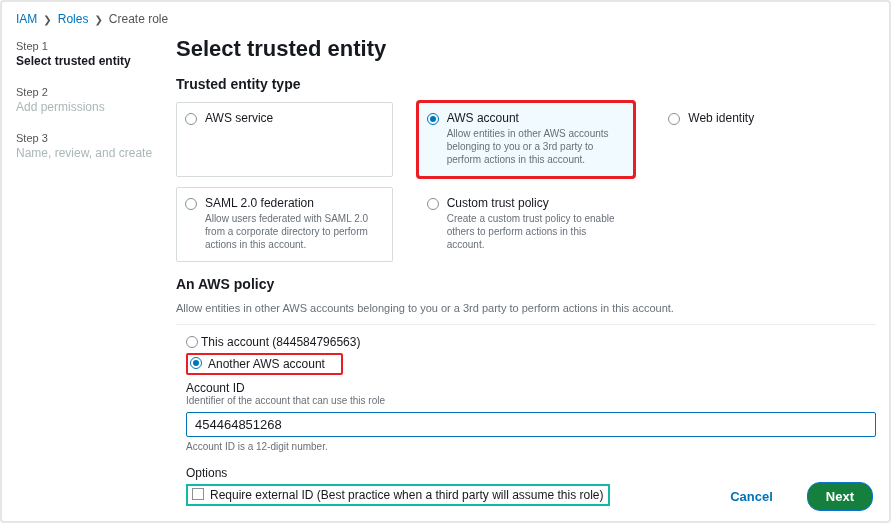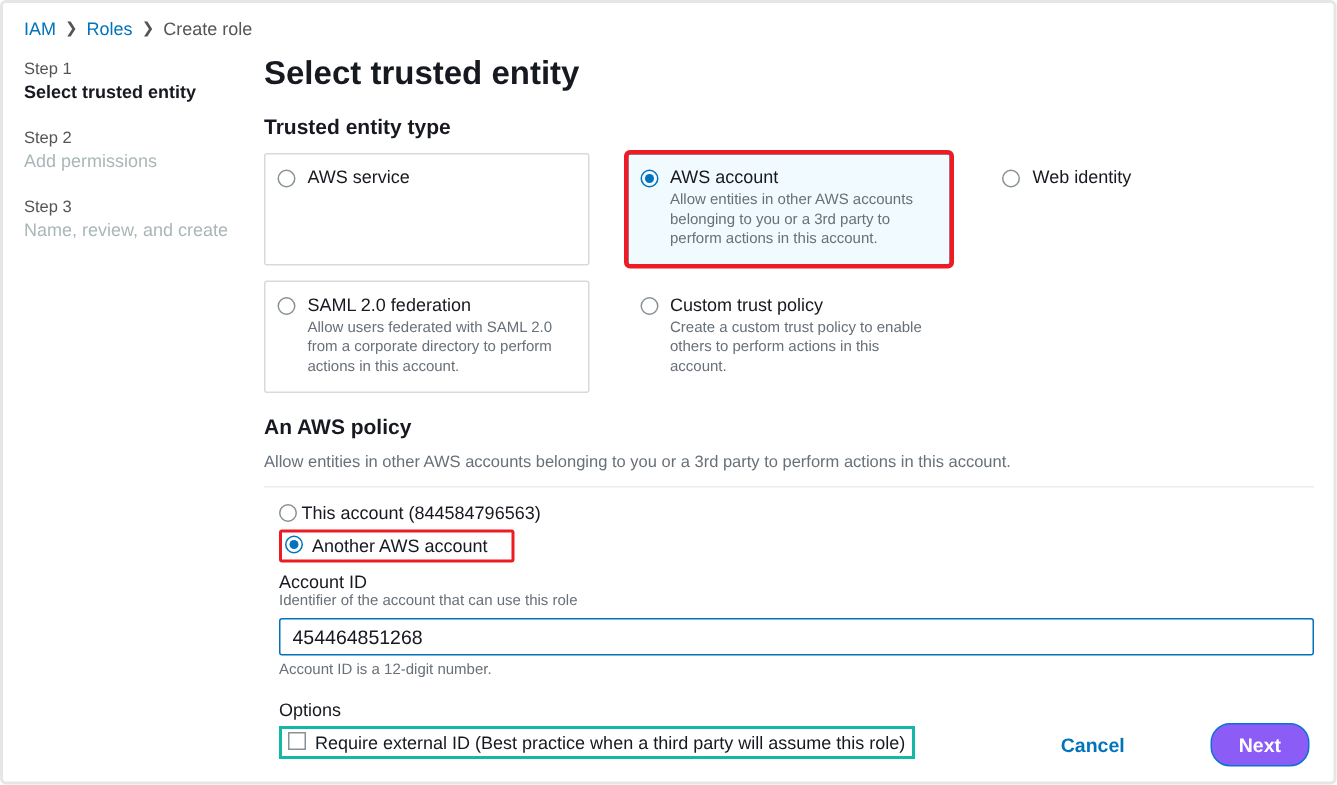--- a/index.html
+++ b/index.html
@@ -76,21 +76,21 @@
     padding: 4px 8px; font-size: 13px; color: #16191f;
   }
 
   .chk-row { display:flex; align-items:center; gap:8px; margin: 4px 0; padding-left:10px; }
   .chk { width:12px;height:12px;border:1px solid #879196; }
   .chk-hl { border: 2px solid #14b8a6; display:inline-flex; padding:2px 4px; }
   .chk-row .clbl { font-size: 12px; }
 
   .footer { position: absolute; right: 16px; bottom: 10px; display:flex; gap:24px; align-items:center; }
   .btn-cancel { background:none;border:none;color:#0073bb;font-size:13px;font-weight:600;cursor:pointer;padding:6px 10px; }
-  .btn-next { background:#8b5cf6;border:1px solid #0972d3;color:#fff;font-size:13px;font-weight:600;cursor:pointer;padding:6px 18px;border-radius:13px;margin-left:23px; }
+  .btn-next { background:#15803d;border:1px solid #0972d3;color:#fff;font-size:13px;font-weight:600;cursor:pointer;padding:6px 18px;border-radius:13px; }
 </style>
 </head>
 <body>
 
 <div class="breadcrumb">
   <a>IAM</a>
   <span class="sep">❯</span>
   <a>Roles</a>
   <span class="sep">❯</span>
   <span class="current">Create role</span>

